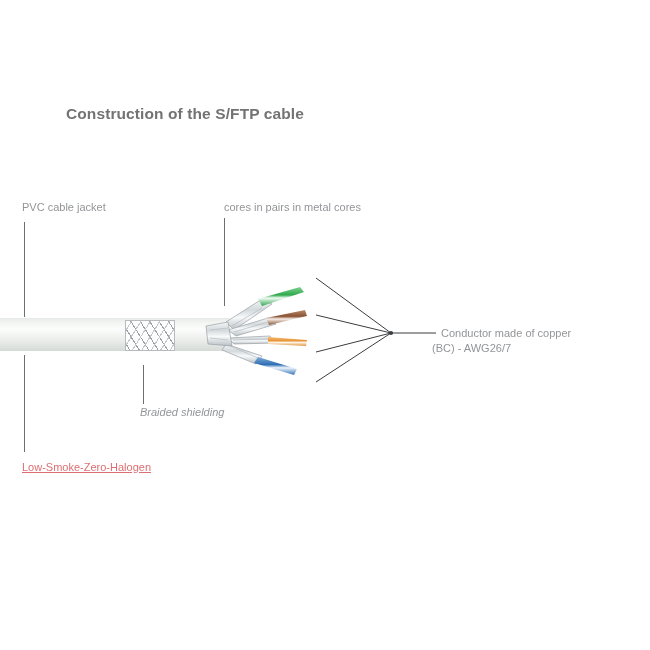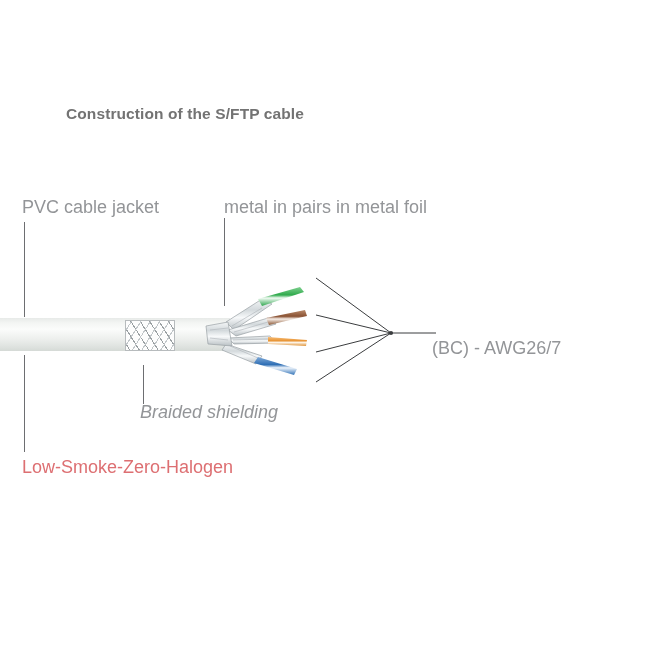--- a/index.html
+++ b/index.html
@@ -18,26 +18,26 @@
     font-size:15.5px;
     font-weight:bold;
     color:#737373;
     letter-spacing:.1px;
     white-space:nowrap;
     margin-left:24px;
   }
 
   .label{
     position:absolute;
-    font-size:18px;
+    font-size:11px;
     color:#939598;
     white-space:nowrap;
     line-height:15px;
   }
-  .label.lszh{color:#dd6f72;}
+  .label.lszh{color:#dd6f72;text-decoration:underline;}
 
   .leader{position:absolute;background:#6d6e71;}
   .leader.v{width:1px;}
 
   svg.vec{position:absolute;left:0;top:0;width:650px;height:650px;overflow:visible;}
 
   
   .cable-jacket{
     position:absolute;
     left:0px; top:318px;
@@ -152,19 +152,20 @@
       <circle cx="391" cy="333" r="2.1" fill="#3b3d3f" stroke="none"></circle>
     </g>
   </svg>
 
   <div class="leader v" style="left:24px;  top:222px; height:95px;"></div>
   <div class="leader v" style="left:24px;  top:355px; height:97px;"></div>
   <div class="leader v" style="left:224px; top:218px; height:88px;"></div>
   <div class="leader v" style="left:143px; top:365px; height:39px;"></div>
 
   <div class="label" style="left:22px;  top:200px;">PVC cable jacket</div>
-  <div class="label" style="left:224px; top:200px;">metal in pairs in metal foil</div>
+  <div class="label" style="left:224px; top:200px;">cores in pairs in metal cores</div>
   <div class="label" style="left:140px; top:405px;font-style:italic;">Braided shielding</div>
   <div class="label lszh" style="left:22px; top:460px;">Low-Smoke-Zero-Halogen</div>
 
+  <div class="label" style="left:441px; top:326px;">Conductor made of copper</div>
   <div class="label" style="left:432px; top:341px;">(BC) - AWG26/7</div>
 
 </div>
 
 </body></html>

